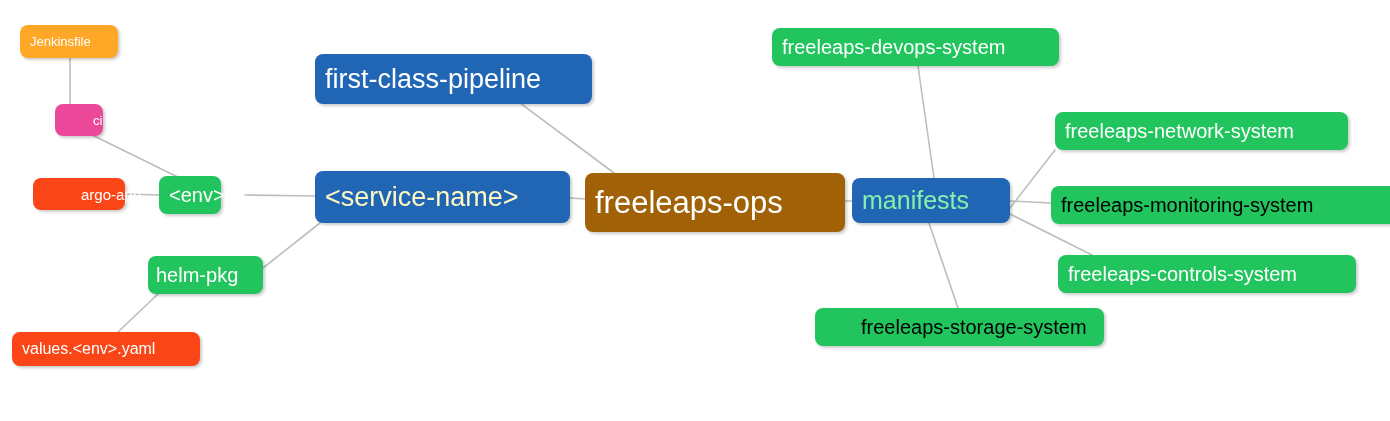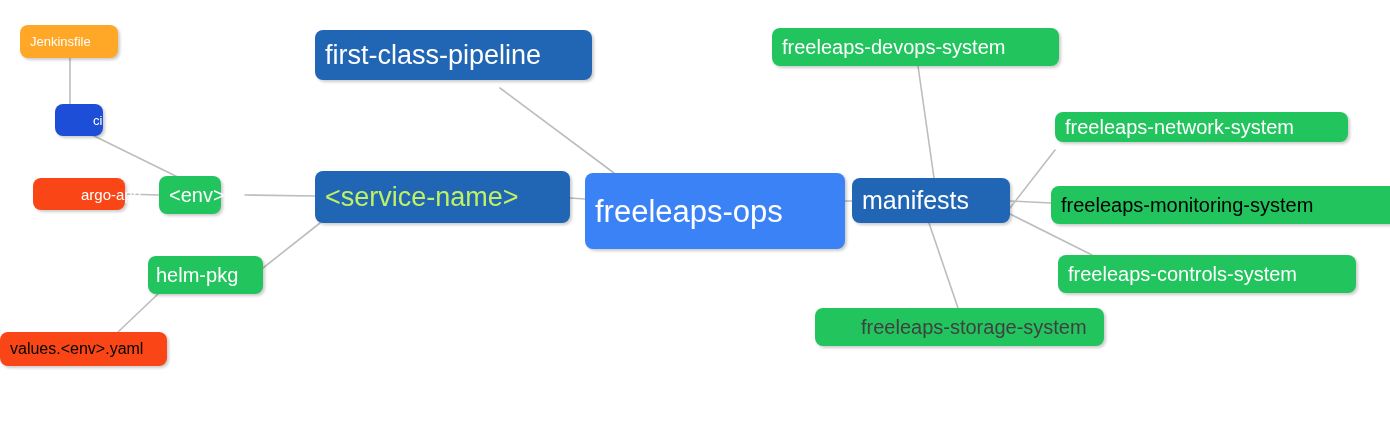--- a/index.html
+++ b/index.html
@@ -65,56 +65,56 @@
       <path d="M 934,178 L 918,66" stroke="#bdbdbd" stroke-width="1.6" fill="none" stroke-linecap="round"></path>
       <path d="M 1010,208 L 1055,150" stroke="#bdbdbd" stroke-width="1.6" fill="none" stroke-linecap="round"></path>
       <path d="M 1010,201 L 1051,203" stroke="#bdbdbd" stroke-width="1.6" fill="none" stroke-linecap="round"></path>
       <path d="M 1010,214 L 1092,255" stroke="#bdbdbd" stroke-width="1.6" fill="none" stroke-linecap="round"></path>
       <path d="M 929,223 L 958,308" stroke="#bdbdbd" stroke-width="1.6" fill="none" stroke-linecap="round"></path>
     </svg>
   <div id="node-layer">
       <div class="node" style="left: 20px; top: 25px; width: 98px; height: 33px; background: rgb(255, 167, 38); color: rgb(255, 255, 255); font-size: 13px;">
         <span class="node-label">Jenkinsfile</span>
       </div>
-      <div class="node" style="left: 55px; top: 104px; width: 14px; height: 32px; background: #1d4ed8; color: rgb(255, 255, 255); font-size: 13px; padding-left: 38px;">
+      <div class="node" style="left: 55px; top: 104px; width: 14px; height: 32px; background: #ec4899; color: rgb(255, 255, 255); font-size: 13px; padding-left: 38px;">
         <span class="node-label">ci</span>
       </div>
       <div class="node" style="left: 33px; top: 178px; width: 92px; height: 32px; background: rgb(250, 70, 22); color: rgb(255, 255, 255); font-size: 15px; padding-left: 48px;">
         <span class="node-label">argo-app</span>
       </div>
       <div class="node" style="left: 159px; top: 176px; width: 62px; height: 38px; background: rgb(34, 197, 93); color: rgb(255, 255, 255); font-size: 20px;">
         <span class="node-label">&lt;env&gt;</span>
       </div>
       <div class="node" style="left: 148px; top: 256px; width: 115px; height: 38px; background: rgb(34, 197, 93); color: rgb(255, 255, 255); font-size: 20px; padding-left: 8px;">
         <span class="node-label">helm-pkg</span>
       </div>
-      <div class="node" style="left: 0; top: 332px; width: 167px; height: 34px; background: rgb(250, 70, 22); color: #000000; font-size: 16px;">
+      <div class="node" style="left: 12px; top: 332px; width: 188px; height: 34px; background: rgb(250, 70, 22); color: #ffffff; font-size: 16px;">
         <span class="node-label">values.&lt;env&gt;.yaml</span>
       </div>
-      <div class="node" style="left: 315px; top: 30px; width: 277px; height: 50px; background: rgb(33, 102, 180); color: rgb(255, 255, 255); font-size: 27px;">
+      <div class="node" style="left: 315px; top: 54px; width: 277px; height: 50px; background: rgb(33, 102, 180); color: rgb(255, 255, 255); font-size: 27px;">
         <span class="node-label">first-class-pipeline</span>
       </div>
-      <div class="node" style="left: 315px; top: 171px; width: 255px; height: 52px; background: rgb(33, 102, 180); color: #bef264; font-size: 27px;">
+      <div class="node" style="left: 315px; top: 171px; width: 255px; height: 52px; background: rgb(33, 102, 180); color: #fef9c3; font-size: 27px;">
         <span class="node-label">&lt;service-name&gt;</span>
       </div>
-      <div class="node" style="left: 585px; top: 173px; width: 260px; height: 76px; background: #3b82f6; color: rgb(255, 255, 255); font-size: 31px;">
+      <div class="node" style="left: 585px; top: 173px; width: 260px; height: 59px; background: #a16207; color: rgb(255, 255, 255); font-size: 31px;">
         <span class="node-label">freeleaps-ops</span>
       </div>
-      <div class="node" style="left: 852px; top: 178px; width: 158px; height: 45px; background: rgb(33, 102, 180); color: #ffffff; font-size: 25px;">
+      <div class="node" style="left: 852px; top: 178px; width: 158px; height: 45px; background: rgb(33, 102, 180); color: #86efac; font-size: 25px;">
         <span class="node-label">manifests</span>
       </div>
       <div class="node" style="left: 772px; top: 28px; width: 287px; height: 38px; background: rgb(34, 197, 93); color: rgb(255, 255, 255); font-size: 20px;">
         <span class="node-label">freeleaps-devops-system</span>
       </div>
-      <div class="node" style="left: 1055px; top: 112px; width: 293px; height: 30px; background: rgb(34, 197, 93); color: rgb(255, 255, 255); font-size: 20px;">
+      <div class="node" style="left: 1055px; top: 112px; width: 293px; height: 38px; background: rgb(34, 197, 93); color: rgb(255, 255, 255); font-size: 20px;">
         <span class="node-label">freeleaps-network-system</span>
       </div>
       <div class="node" style="left: 1051px; top: 186px; width: 392px; height: 38px; background: rgb(34, 197, 93); color: #000000; font-size: 20px;">
         <span class="node-label">freeleaps-monitoring-system</span>
       </div>
       <div class="node" style="left: 1058px; top: 255px; width: 298px; height: 38px; background: rgb(34, 197, 93); color: rgb(255, 255, 255); font-size: 20px;">
         <span class="node-label">freeleaps-controls-system</span>
       </div>
-      <div class="node" style="left: 815px; top: 308px; width: 289px; height: 38px; background: rgb(34, 197, 93); color: #404040; font-size: 20px; padding-left: 46px;">
+      <div class="node" style="left: 815px; top: 308px; width: 289px; height: 38px; background: rgb(34, 197, 93); color: #000000; font-size: 20px; padding-left: 46px;">
         <span class="node-label">freeleaps-storage-system</span>
       </div>
     </div>
 </div>
 
 </body></html>

